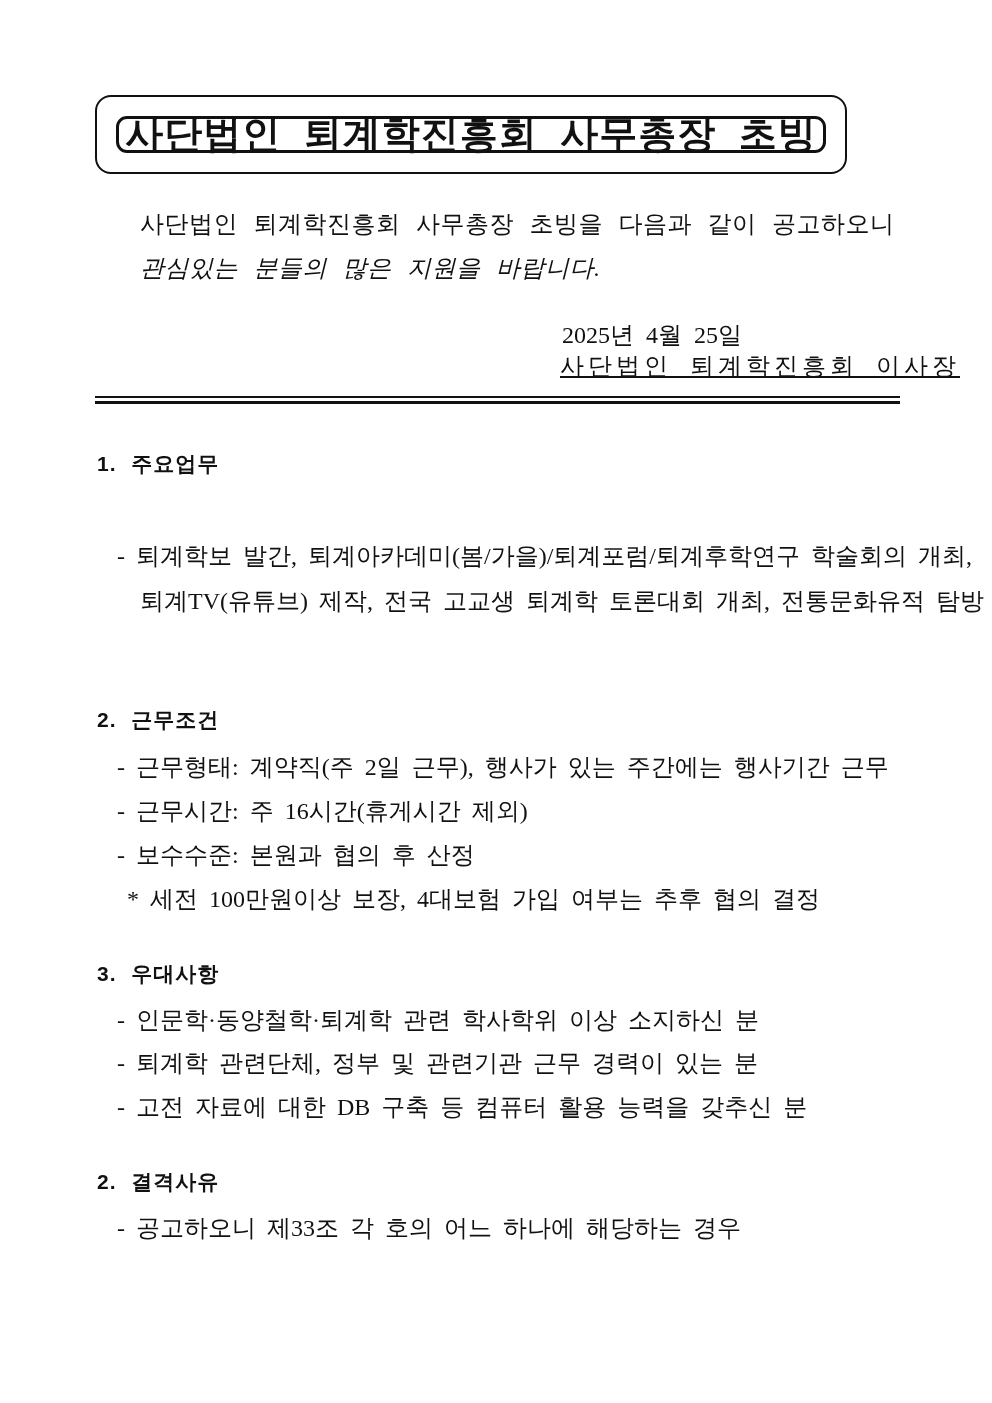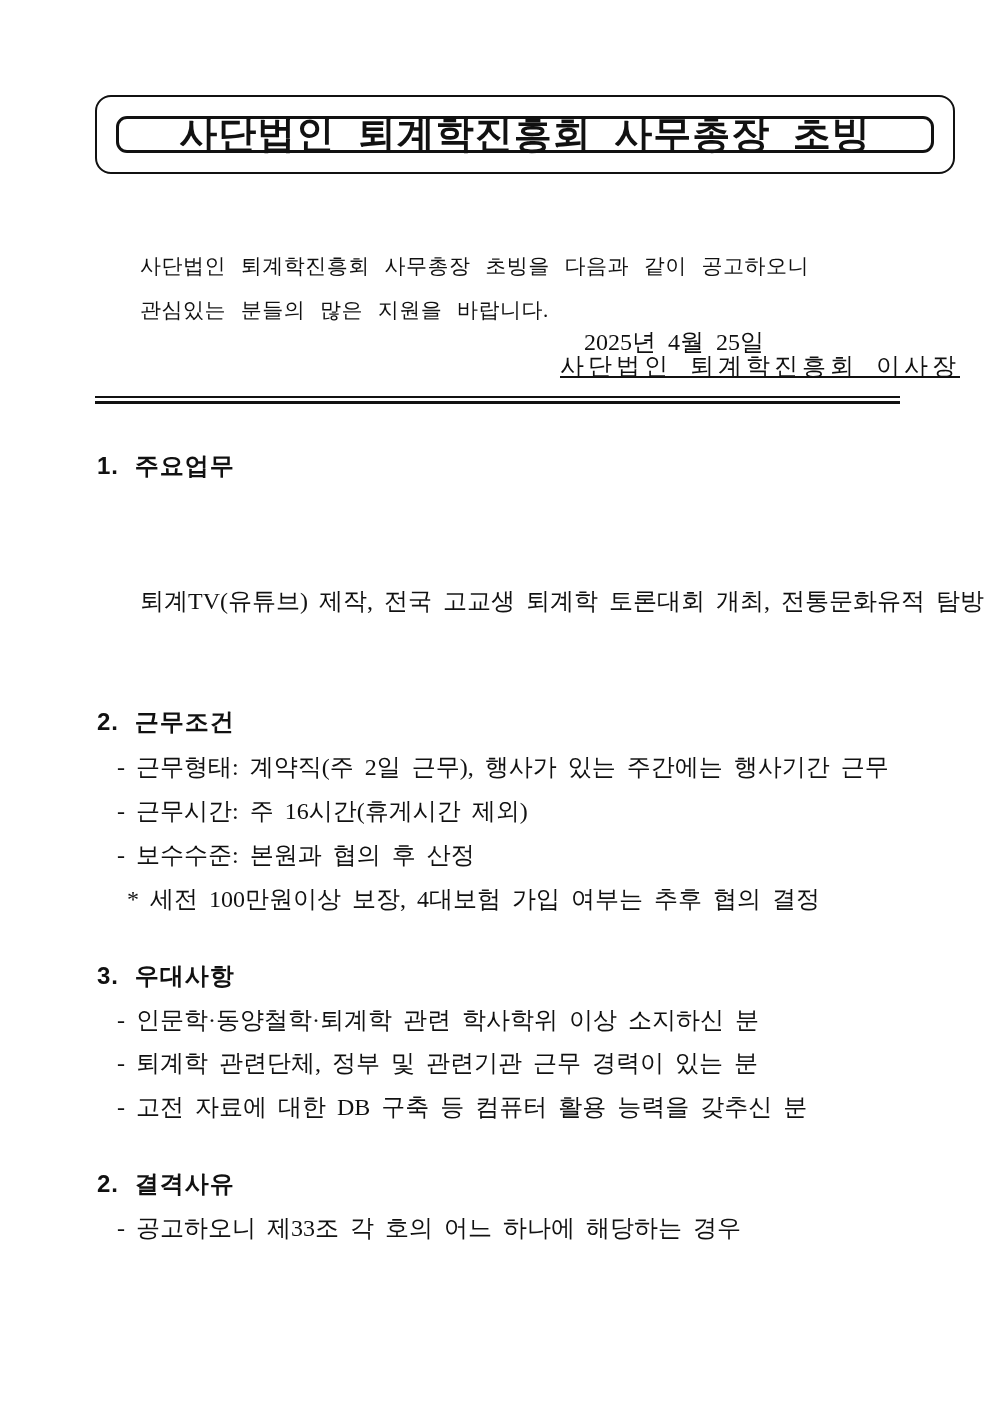--- a/index.html
+++ b/index.html
@@ -10,21 +10,21 @@
     position: relative;
     font-family: "Liberation Serif", serif;
     color: #111111;
   }
   .doc { position: absolute; inset: 0; }
 
   
   .title-box {
     position: absolute;
     left: 95px; top: 95px;
-    width: 860px; height: 79px;
+    width: 752px; height: 79px;
     border: 2px solid #111;
     border-radius: 16px;
     box-sizing: border-box;
     padding: 19px;
   }
   .title-box-inner {
     width: 100%; height: 100%;
     border: 3px solid #111;
     border-radius: 11px;
     box-sizing: border-box;
@@ -36,24 +36,23 @@
     font-size: 38px;
     font-weight: bold;
     letter-spacing: 1px;
     word-spacing: 12px;
     white-space: nowrap;
   }
 
   .abs { position: absolute; white-space: nowrap; }
 
   .intro {
-    font-size: 21px;
+    font-size: 24px;
     word-spacing: 9px;
     letter-spacing: 0.5px;
-    margin-top: 44px;
   }
   .date-line {
     font-size: 24px;
     word-spacing: 6px;
   }
   .signer-line {
     font-size: 24px;
     letter-spacing: 4px;
     word-spacing: 8px;
     text-decoration: underline;
@@ -62,21 +61,21 @@
   .double-rule {
     position: absolute;
     left: 95px; top: 396px;
     width: 805px; height: 3px;
     border-top: 2px solid #111;
     border-bottom: 3px solid #111;
   }
 
   .section-heading {
     font-family: "Liberation Sans", sans-serif;
-    font-size: 24px;
+    font-size: 21px;
     font-weight: bold;
     letter-spacing: 1px;
     word-spacing: 8px;
   }
   .body-line {
     font-size: 24px;
     word-spacing: 5px;
     letter-spacing: 0px;
   }
 </style>
@@ -85,28 +84,29 @@
 
 <div class="doc">
 
   <div class="title-box">
     <div class="title-box-inner">
       <div class="doc-title">사단법인 퇴계학진흥회 사무총장 초빙</div>
     </div>
   </div>
 
   <div class="abs intro" style="left:140px; top:208px;">사단법인 퇴계학진흥회 사무총장 초빙을 다음과 같이 공고하오니</div>
-  <div class="abs intro" style="left:140px; top:252px;">관심있는 분들의 많은 지원을 바랍니다.</div>
+  <div class="abs intro" style="left:140px; top:252px;font-style:italic;">관심있는 분들의 많은 지원을 바랍니다.</div>
 
-  <div class="abs date-line" style="left:562px; top:326px;margin-left:22px;">2025년 4월 25일</div>
+  <div class="abs date-line" style="left:562px; top:319px;">2025년 4월 25일</div>
   <div class="abs signer-line" style="left:560px; top:350px;">사단법인 퇴계학진흥회 이사장</div>
 
   <div class="double-rule"></div>
 
   <div class="abs section-heading" style="left:97px; top:450px;">1. 주요업무</div>
+  <div class="abs body-line" style="left:117px; top:540px;">- 퇴계학보 발간, 퇴계아카데미(봄/가을)/퇴계포럼/퇴계후학연구 학술회의 개최,</div>
   <div class="abs body-line" style="left:140px; top:585px;">퇴계TV(유튜브) 제작, 전국 고교생 퇴계학 토론대회 개최, 전통문화유적 탐방 등</div>
 
   <div class="abs section-heading" style="left:97px; top:706px;">2. 근무조건</div>
   <div class="abs body-line" style="left:117px; top:751px;">- 근무형태: 계약직(주 2일 근무), 행사가 있는 주간에는 행사기간 근무</div>
   <div class="abs body-line" style="left:117px; top:795px;">- 근무시간: 주 16시간(휴게시간 제외)</div>
   <div class="abs body-line" style="left:117px; top:839px;">- 보수수준: 본원과 협의 후 산정</div>
   <div class="abs body-line" style="left:127px; top:883px;">* 세전 100만원이상 보장, 4대보험 가입 여부는 추후 협의 결정</div>
 
   <div class="abs section-heading" style="left:97px; top:960px;">3. 우대사항</div>
   <div class="abs body-line" style="left:117px; top:1004px;">- 인문학·동양철학·퇴계학 관련 학사학위 이상 소지하신 분</div>

